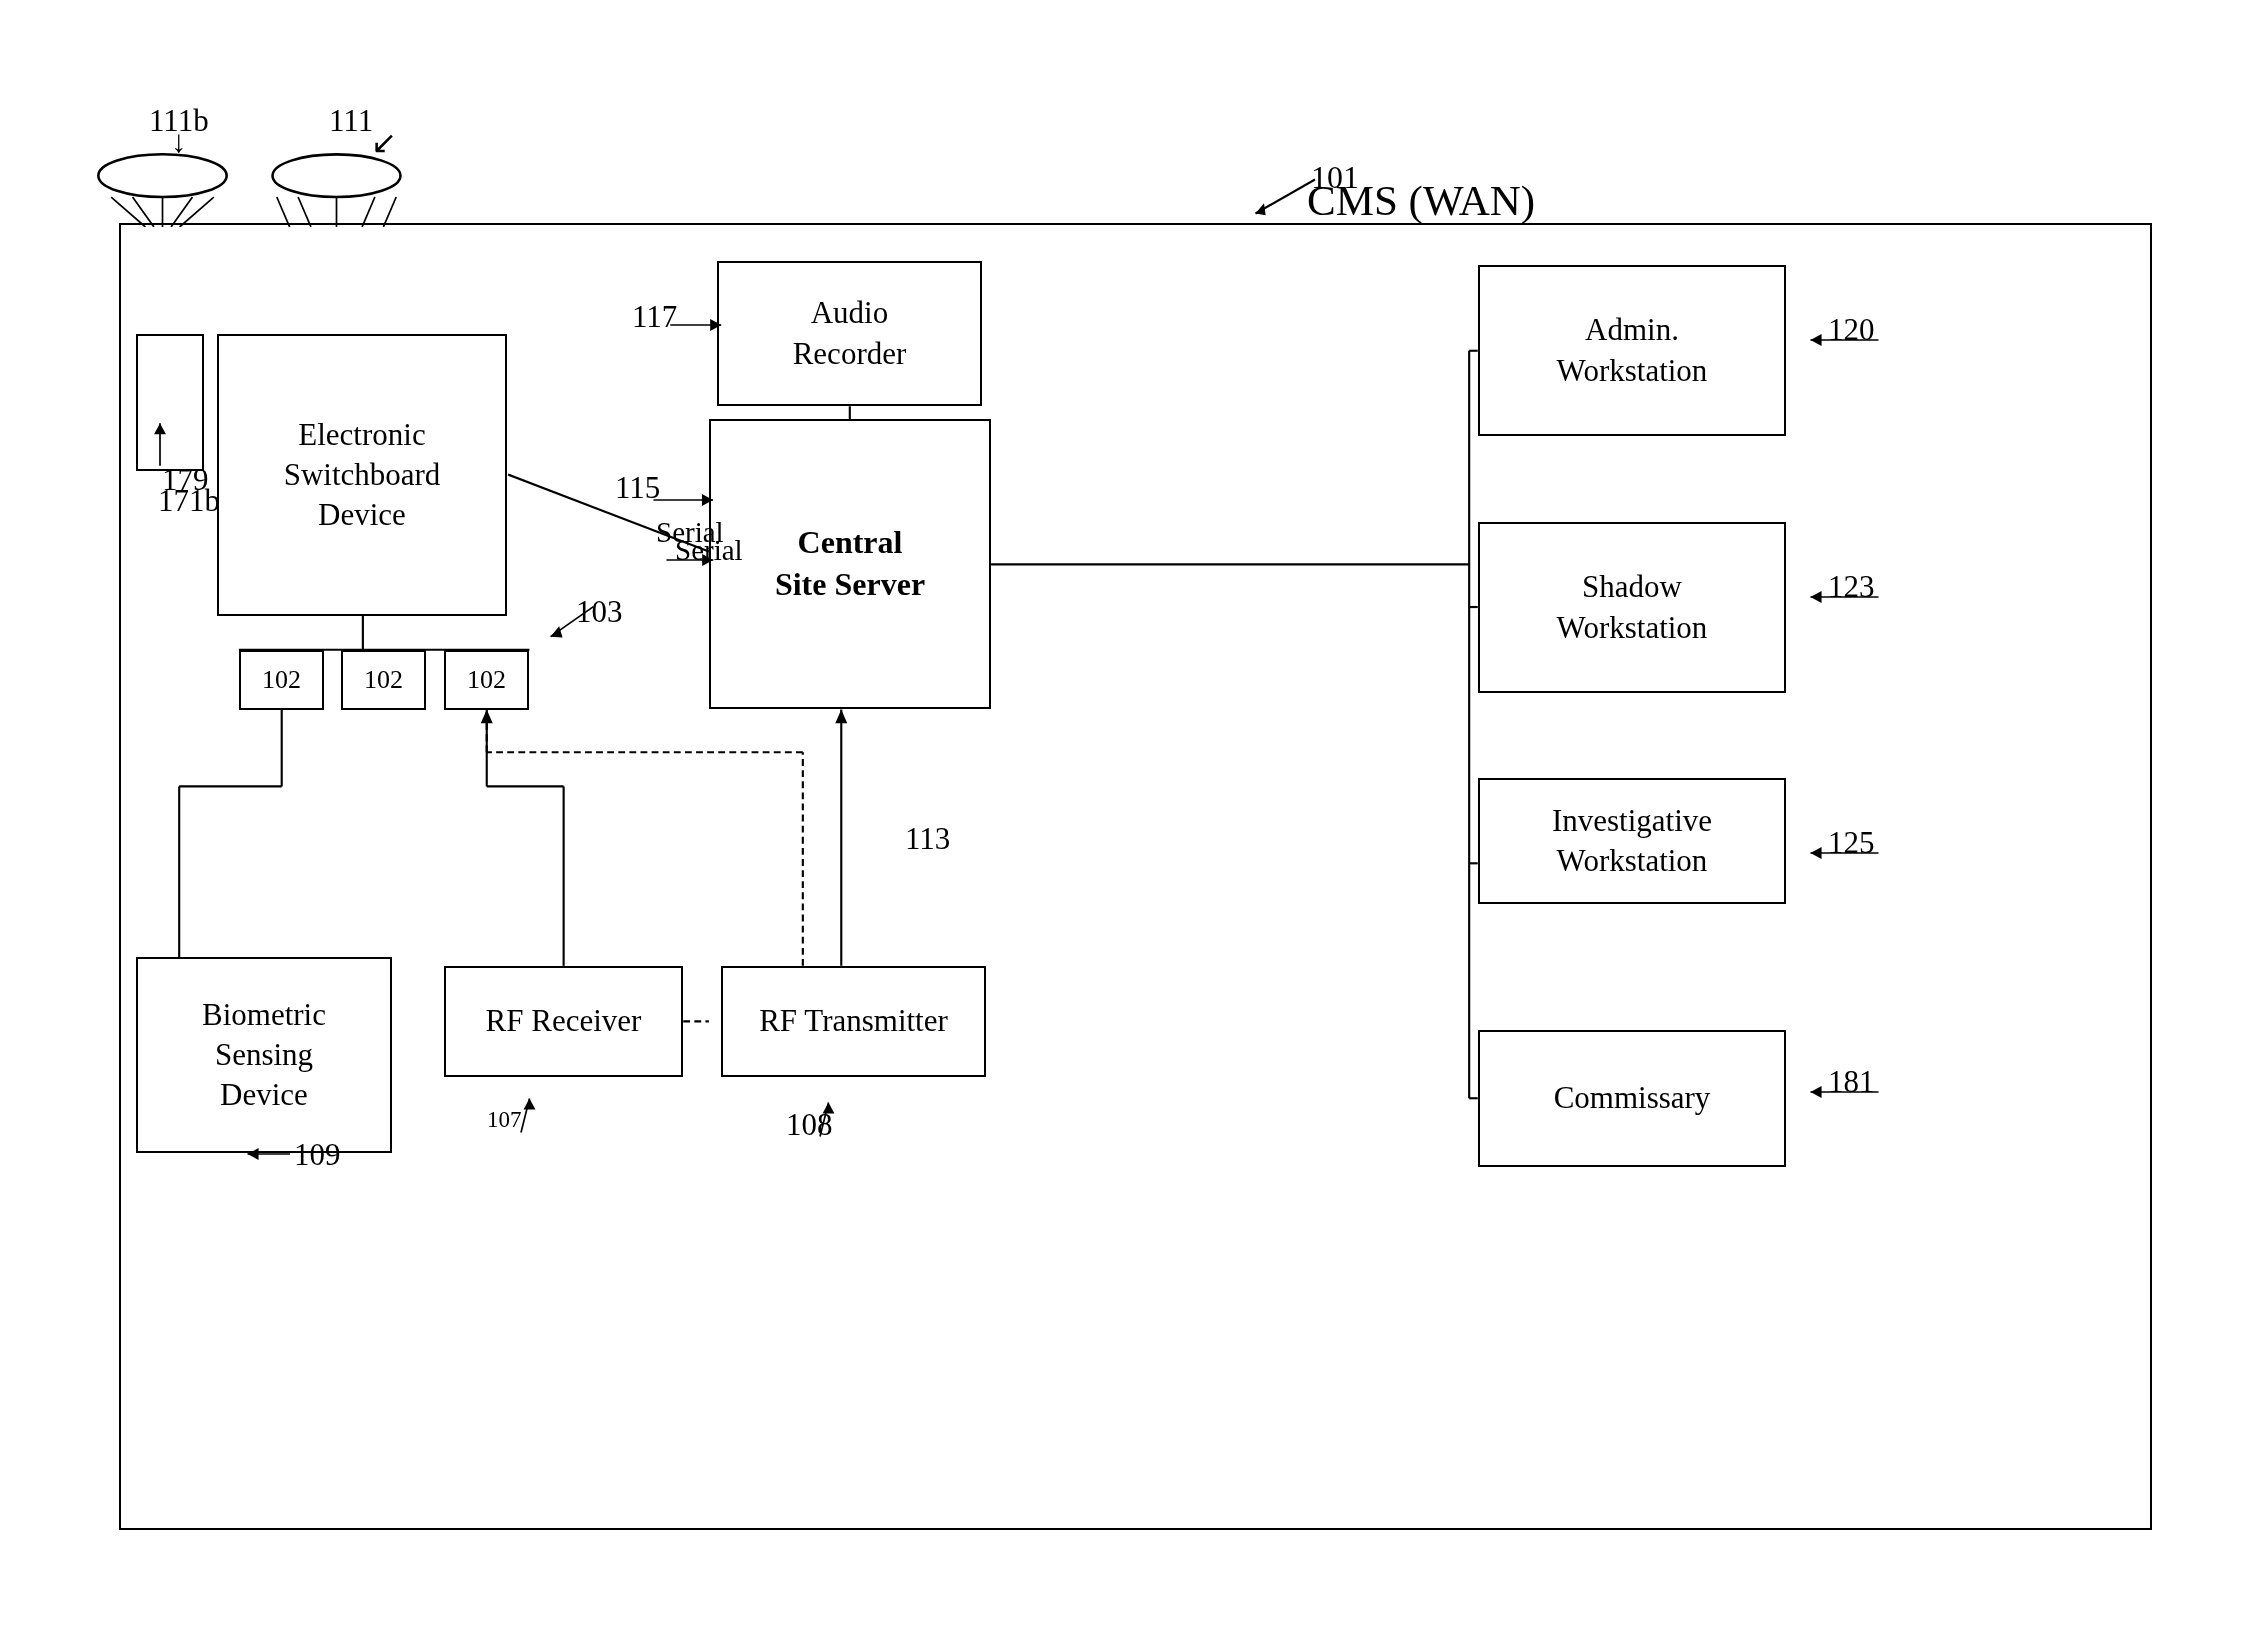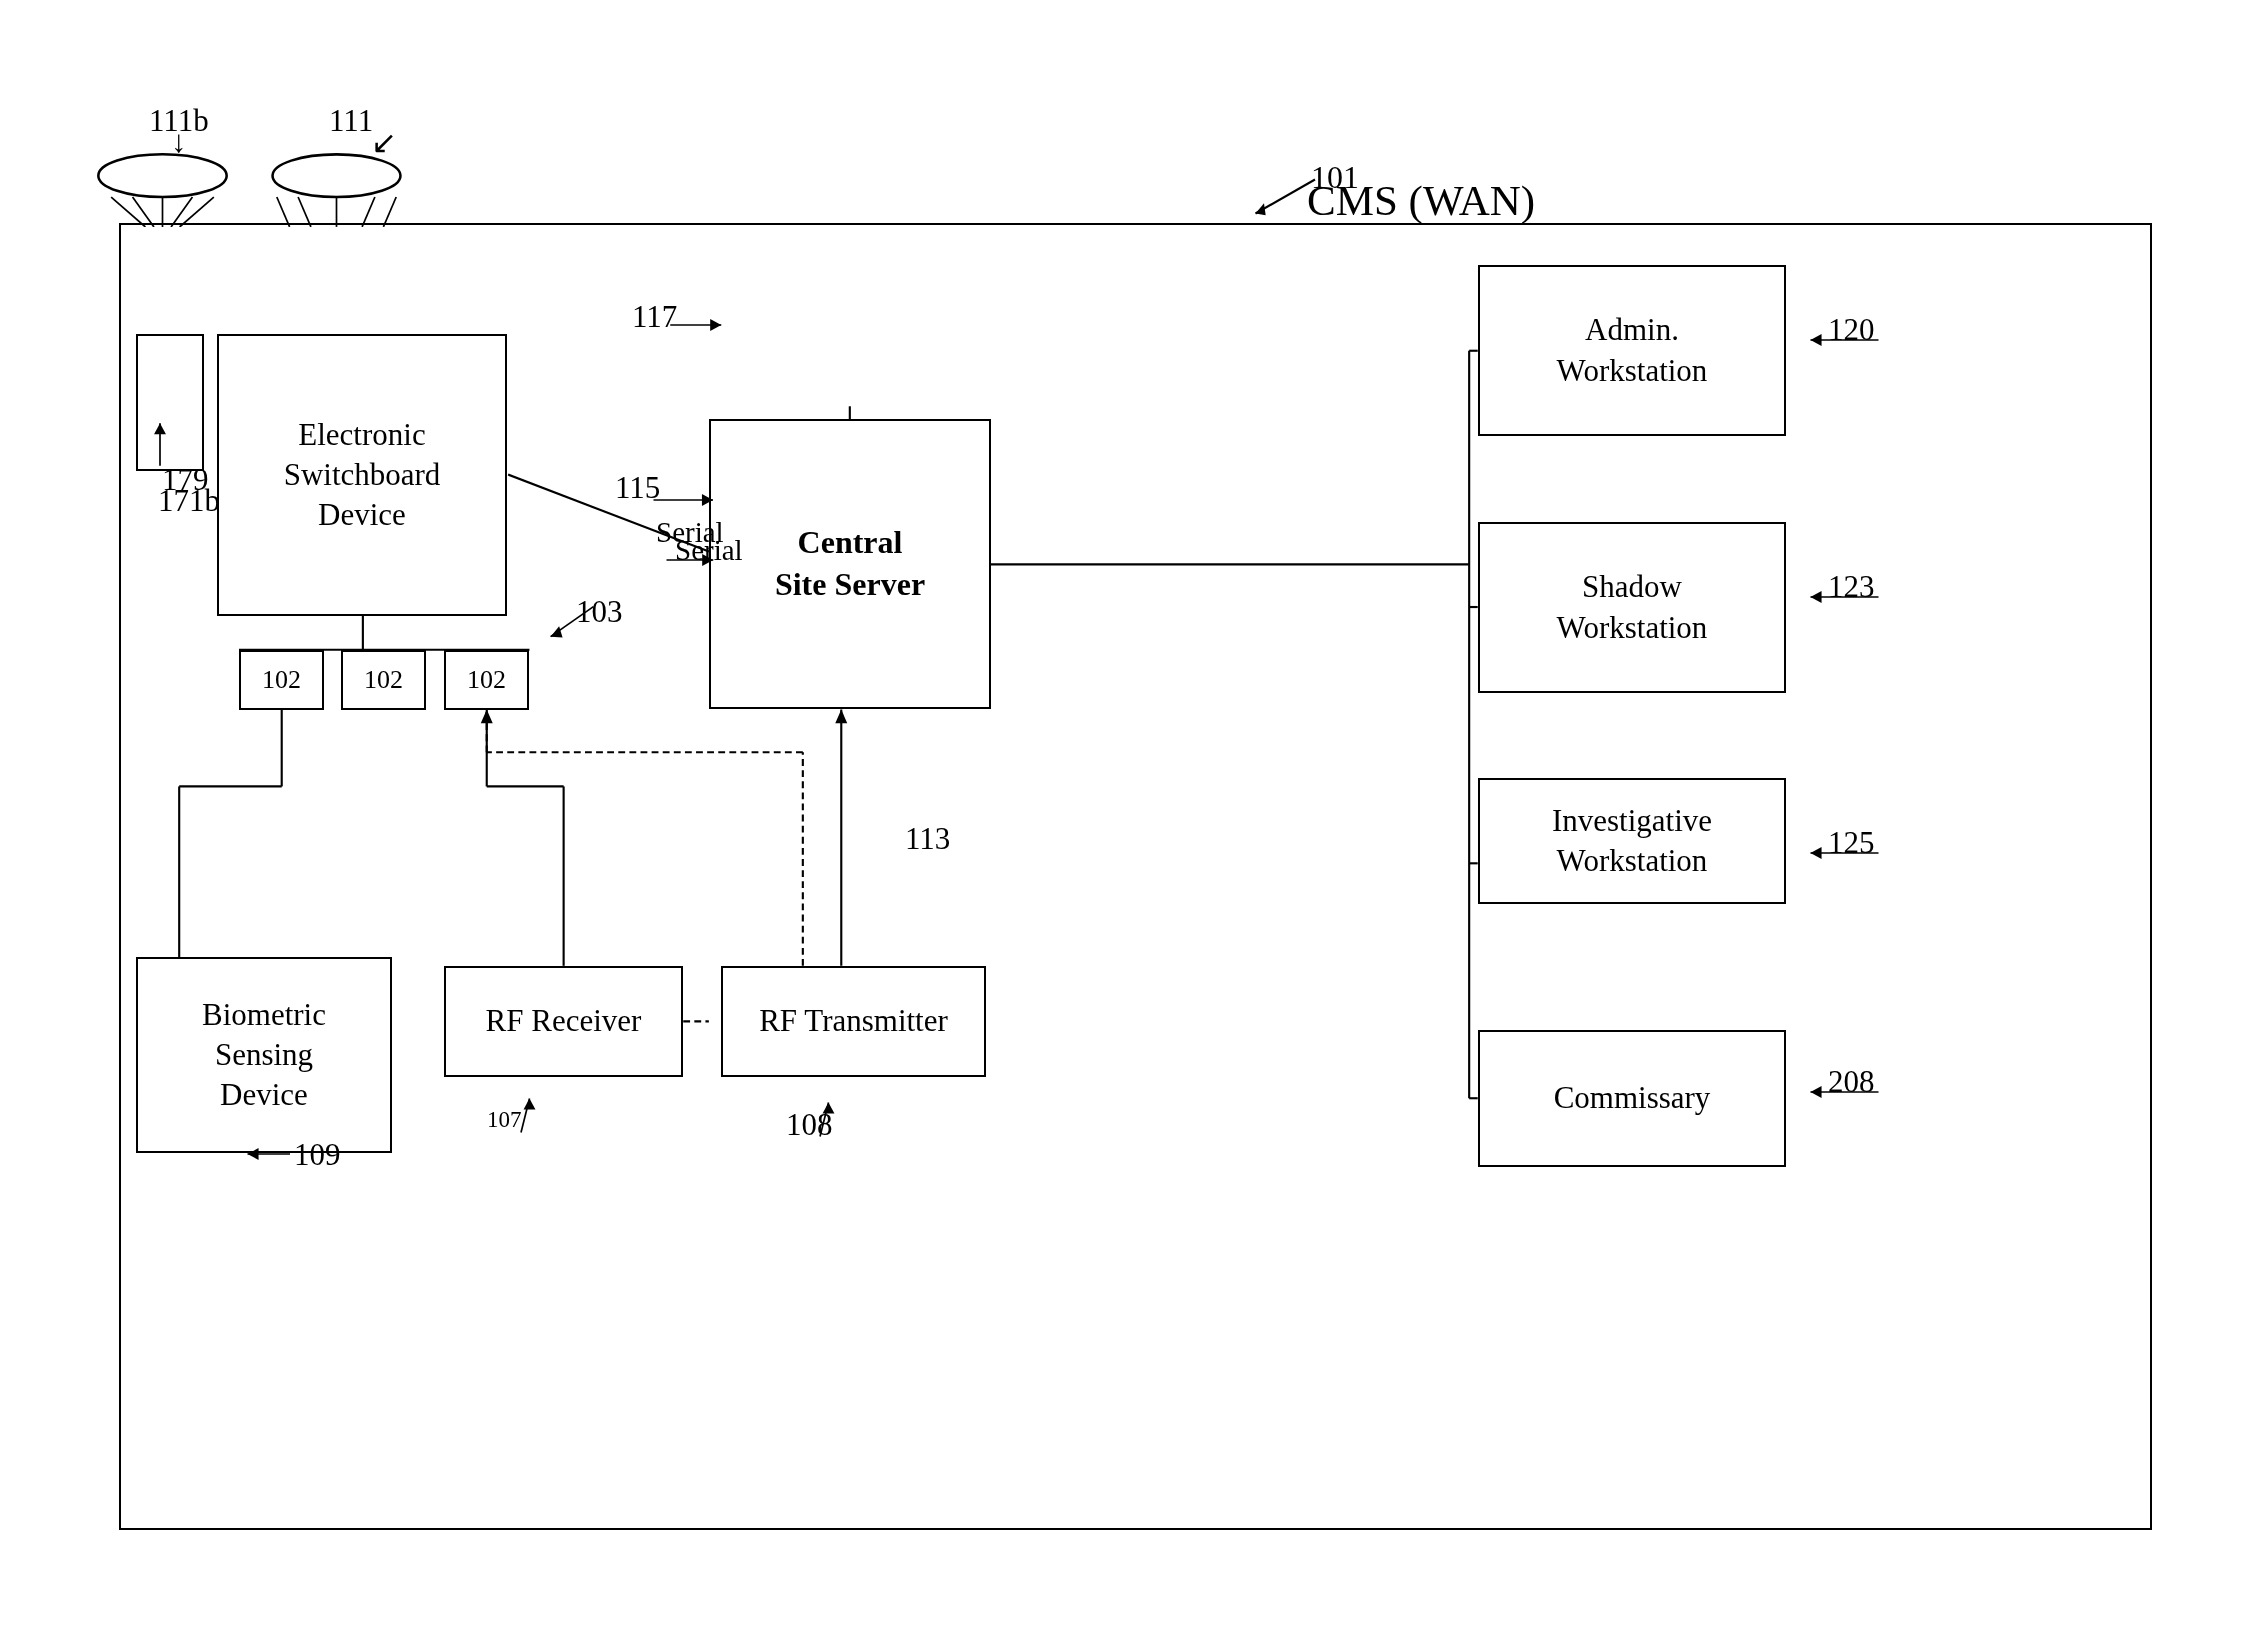--- a/index.html
+++ b/index.html
@@ -108,20 +108,23 @@
 
   <div class="box" style="top:231px;left:68px;width:68px;height:137px;"></div>
 
   <svg style="position:absolute;top:316px;left:58px;width:68px;height:51px;" viewBox="0 0 80 60" width="68" height="51">
     <line x1="40" y1="55" x2="40" y2="5" stroke="black" stroke-width="2"></line>
     <polygon points="40,5 33,18 47,18" fill="black"></polygon>
   </svg>
   <div style="position:absolute;top:359px;left:94px;font-size:31px;">179</div>
   <div style="position:absolute;top:380px;left:90px;font-size:31px;">171b</div>
 
+  <div class="box" style="top:158px;left:649px;width:265px;height:145px;">
+    <span class="box-label">Audio<br>Recorder</span>
+  </div>
 
   <div style="position:absolute;top:196px;left:564px;font-size:31px;">117</div>
   <svg style="position:absolute;top:205px;left:598px;width:68px;height:34px;" viewBox="0 0 80 40" width="68" height="34">
     <line x1="5" y1="20" x2="65" y2="20" stroke="black" stroke-width="2"></line>
     <polygon points="65,20 52,13 52,27" fill="black"></polygon>
   </svg>
 
   <div class="box" style="top:316px;left:641px;width:282px;height:290px;">
     <span class="box-label-bold">Central<br>Site Server</span>
   </div>
@@ -216,21 +219,21 @@
   <div style="position:absolute;top:722px;left:1760px;font-size:31px;">125</div>
 
   <div class="box" style="top:927px;left:1410px;width:308px;height:137px;">
     <span class="box-label">Commissary</span>
   </div>
 
   <svg style="position:absolute;top:972px;left:1734px;width:85px;height:34px;" viewBox="0 0 100 40" width="85" height="34">
     <line x1="90" y1="20" x2="10" y2="20" stroke="black" stroke-width="2"></line>
     <polygon points="10,20 23,13 23,27" fill="black"></polygon>
   </svg>
-  <div style="position:absolute;top:961px;left:1760px;font-size:31px;">208</div>
+  <div style="position:absolute;top:961px;left:1760px;font-size:31px;">181</div>
 
   <svg class="svg-overlay" xmlns="http://www.w3.org/2000/svg" viewBox="0 0 2500 1750" width="2136" height="1495">
 
     <line x1="515" y1="435" x2="750" y2="525" stroke="black" stroke-width="2.5"></line>
 
     <line x1="345" y1="600" x2="345" y2="640" stroke="black" stroke-width="2.5"></line>
 
     <line x1="200" y1="640" x2="540" y2="640" stroke="black" stroke-width="2.5"></line>
 
     <line x1="250" y1="640" x2="250" y2="640" stroke="black" stroke-width="2"></line>

